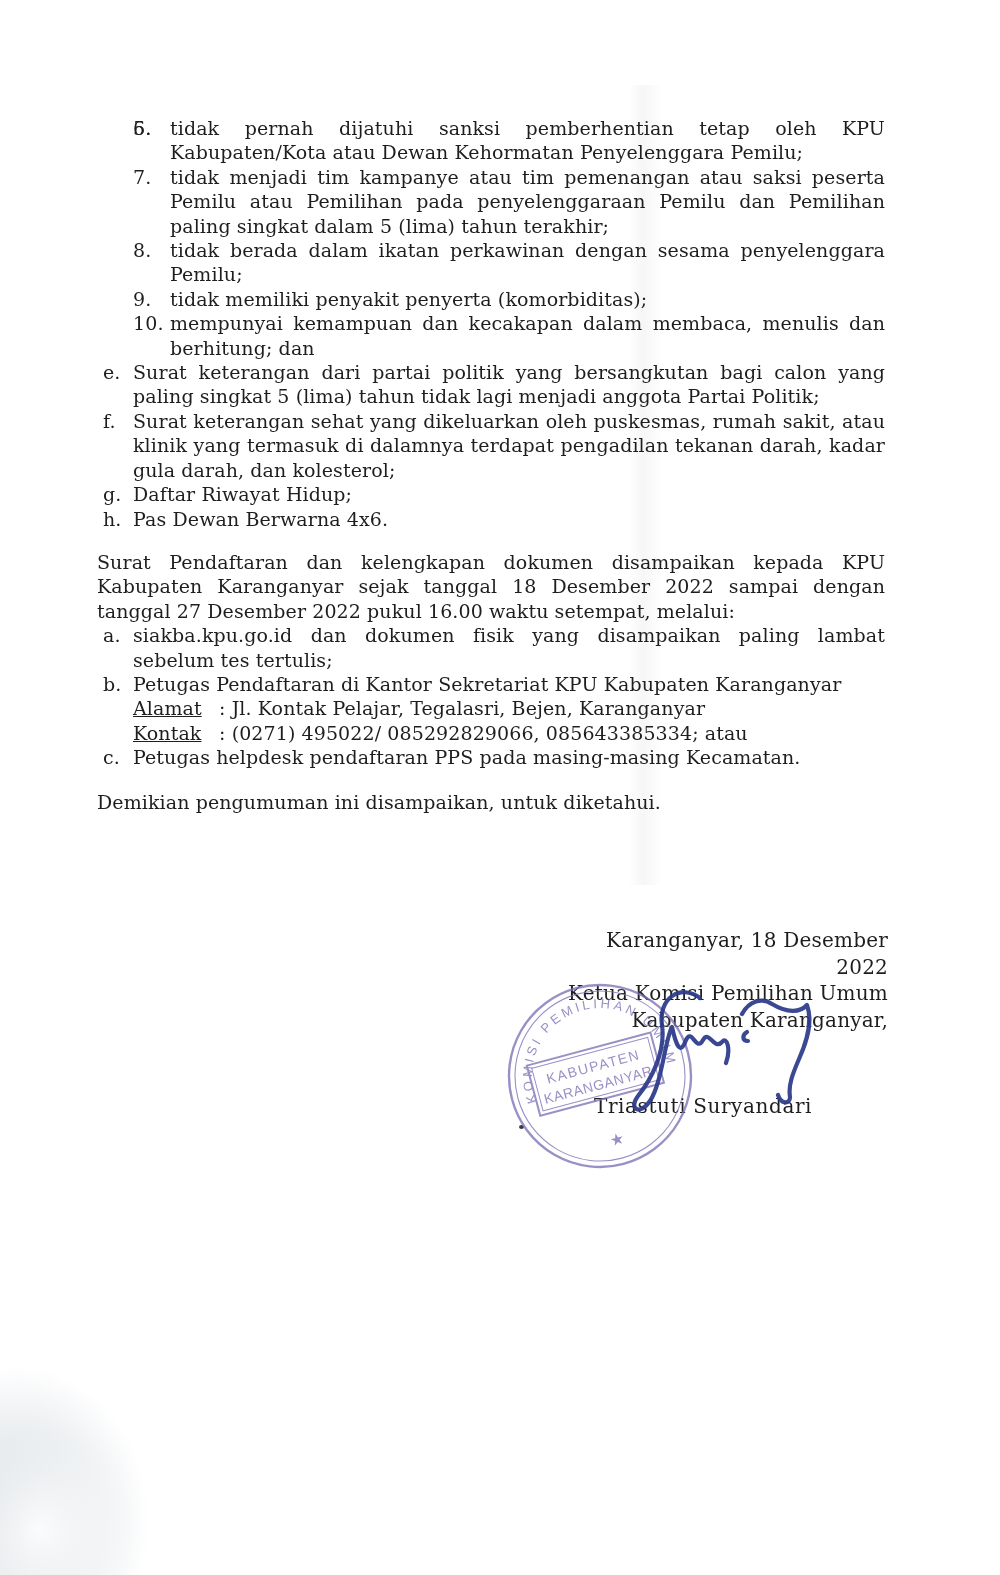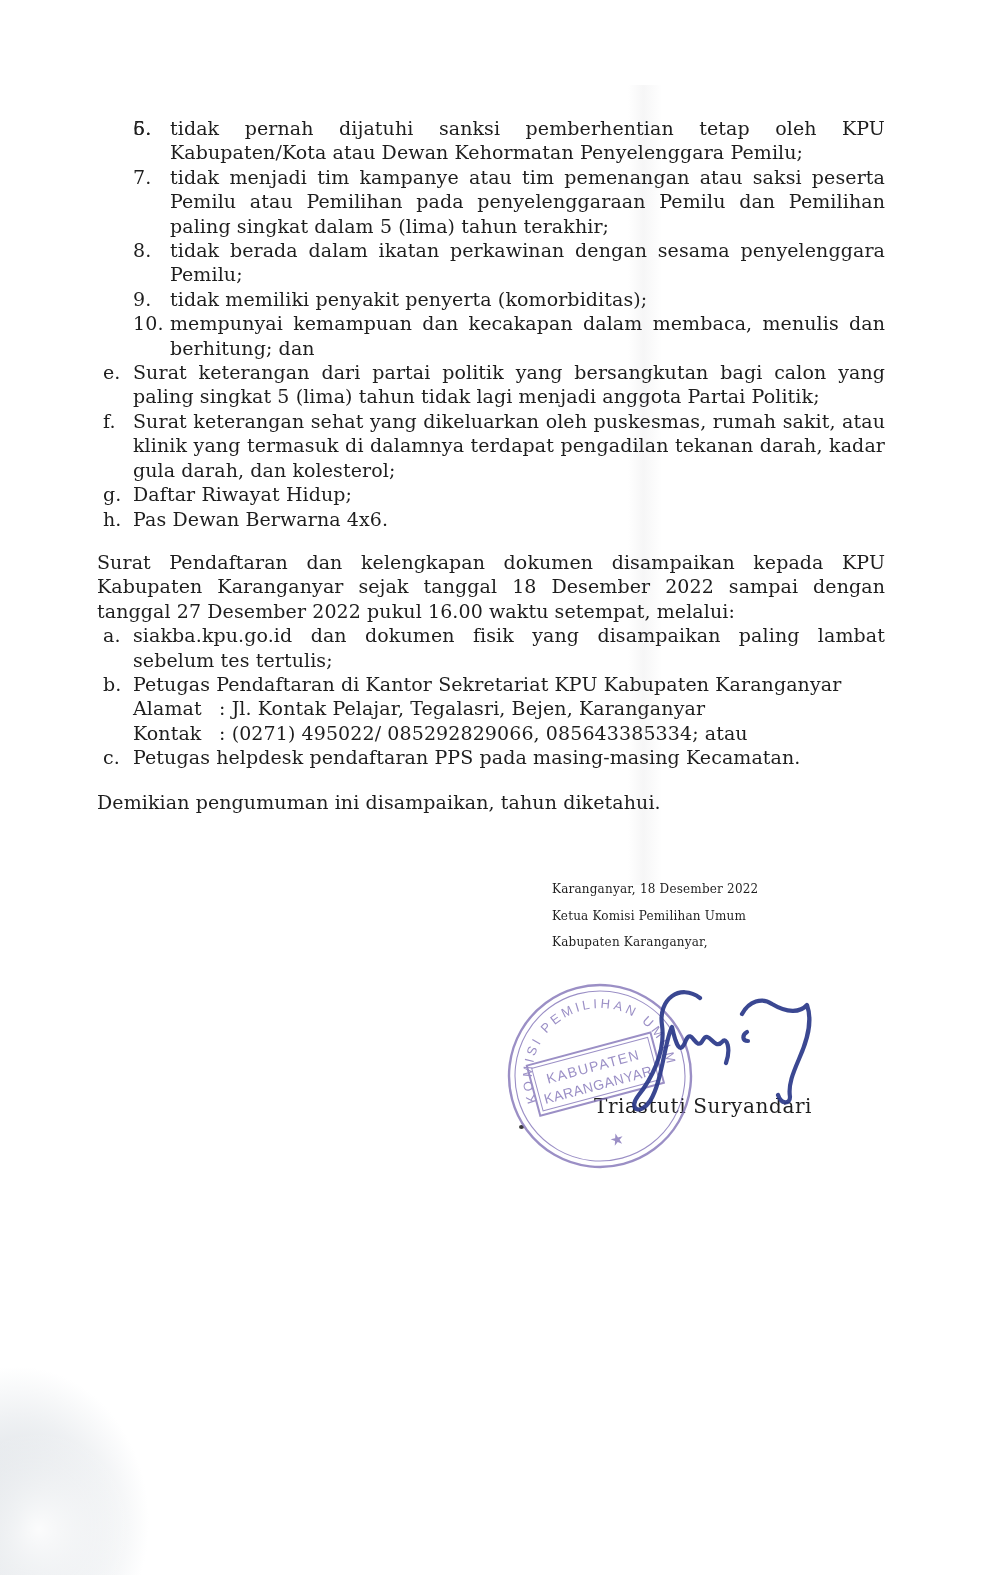--- a/index.html
+++ b/index.html
@@ -30,29 +30,29 @@
     font-size:19px;line-height:24.4px;
     text-align:justify;
     letter-spacing:0.1px;
   }
   .li{position:relative;}
   .li-num{padding-left:73px;}
   .li-num > .marker{position:absolute;left:36px;top:0;width:36px;}
   .li-let{padding-left:36px;}
   .li-let > .marker{position:absolute;left:6px;top:0;width:28px;}
   .subline{text-align:left;}
-  .subline .sublabel{display:inline-block;width:86px;}
+  .subline .sublabel{display:inline-block;width:86px;text-decoration:underline;}
   .spacer-sm{height:19px;}
   .spacer-md{height:20.5px;}
   .paragraph{text-align:justify;}
   .closing{text-align:left;}
   
   .sig-block{
-    position:absolute;left:552px;top:876px;width:336px;
-    font-size:12px;line-height:26.5px;text-align:left;letter-spacing:0.2px;
+    position:absolute;left:552px;top:927px;width:336px;
+    font-size:20px;line-height:26.5px;text-align:right;letter-spacing:0.2px;
     z-index:2;
   }
   .sig-name{
     position:absolute;left:583px;top:1094px;width:240px;
     font-size:20px;text-align:center;letter-spacing:0.6px;
     z-index:2;
   }
   .seal-svg{position:absolute;left:490px;top:975px;z-index:3;pointer-events:none;}
   .ink-dot{
     position:absolute;left:519px;top:1125px;width:5px;height:4px;border-radius:50%;
@@ -128,21 +128,21 @@
         <span class="sublabel">Kontak</span><span>: (0271) 495022/ 085292829066, 085643385334; atau</span>
       </div>
     </div>
     <div class="li li-let">
       <span class="marker">c.</span>
       <span>Petugas helpdesk pendaftaran PPS pada masing-masing Kecamatan.</span>
     </div>
 
     <div class="spacer-md"></div>
 
-    <div class="closing">Demikian pengumuman ini disampaikan, tahun diketahui.</div>
+    <div class="closing">Demikian pengumuman ini disampaikan, untuk diketahui.</div>
   </div>
 
   <div class="sig-block">
     <div>Karanganyar, 18 Desember 2022</div>
     <div>Ketua Komisi Pemilihan Umum</div>
     <div>Kabupaten Karanganyar,</div>
   </div>
 
   <div class="sig-name">Triastuti Suryandari</div>
 

